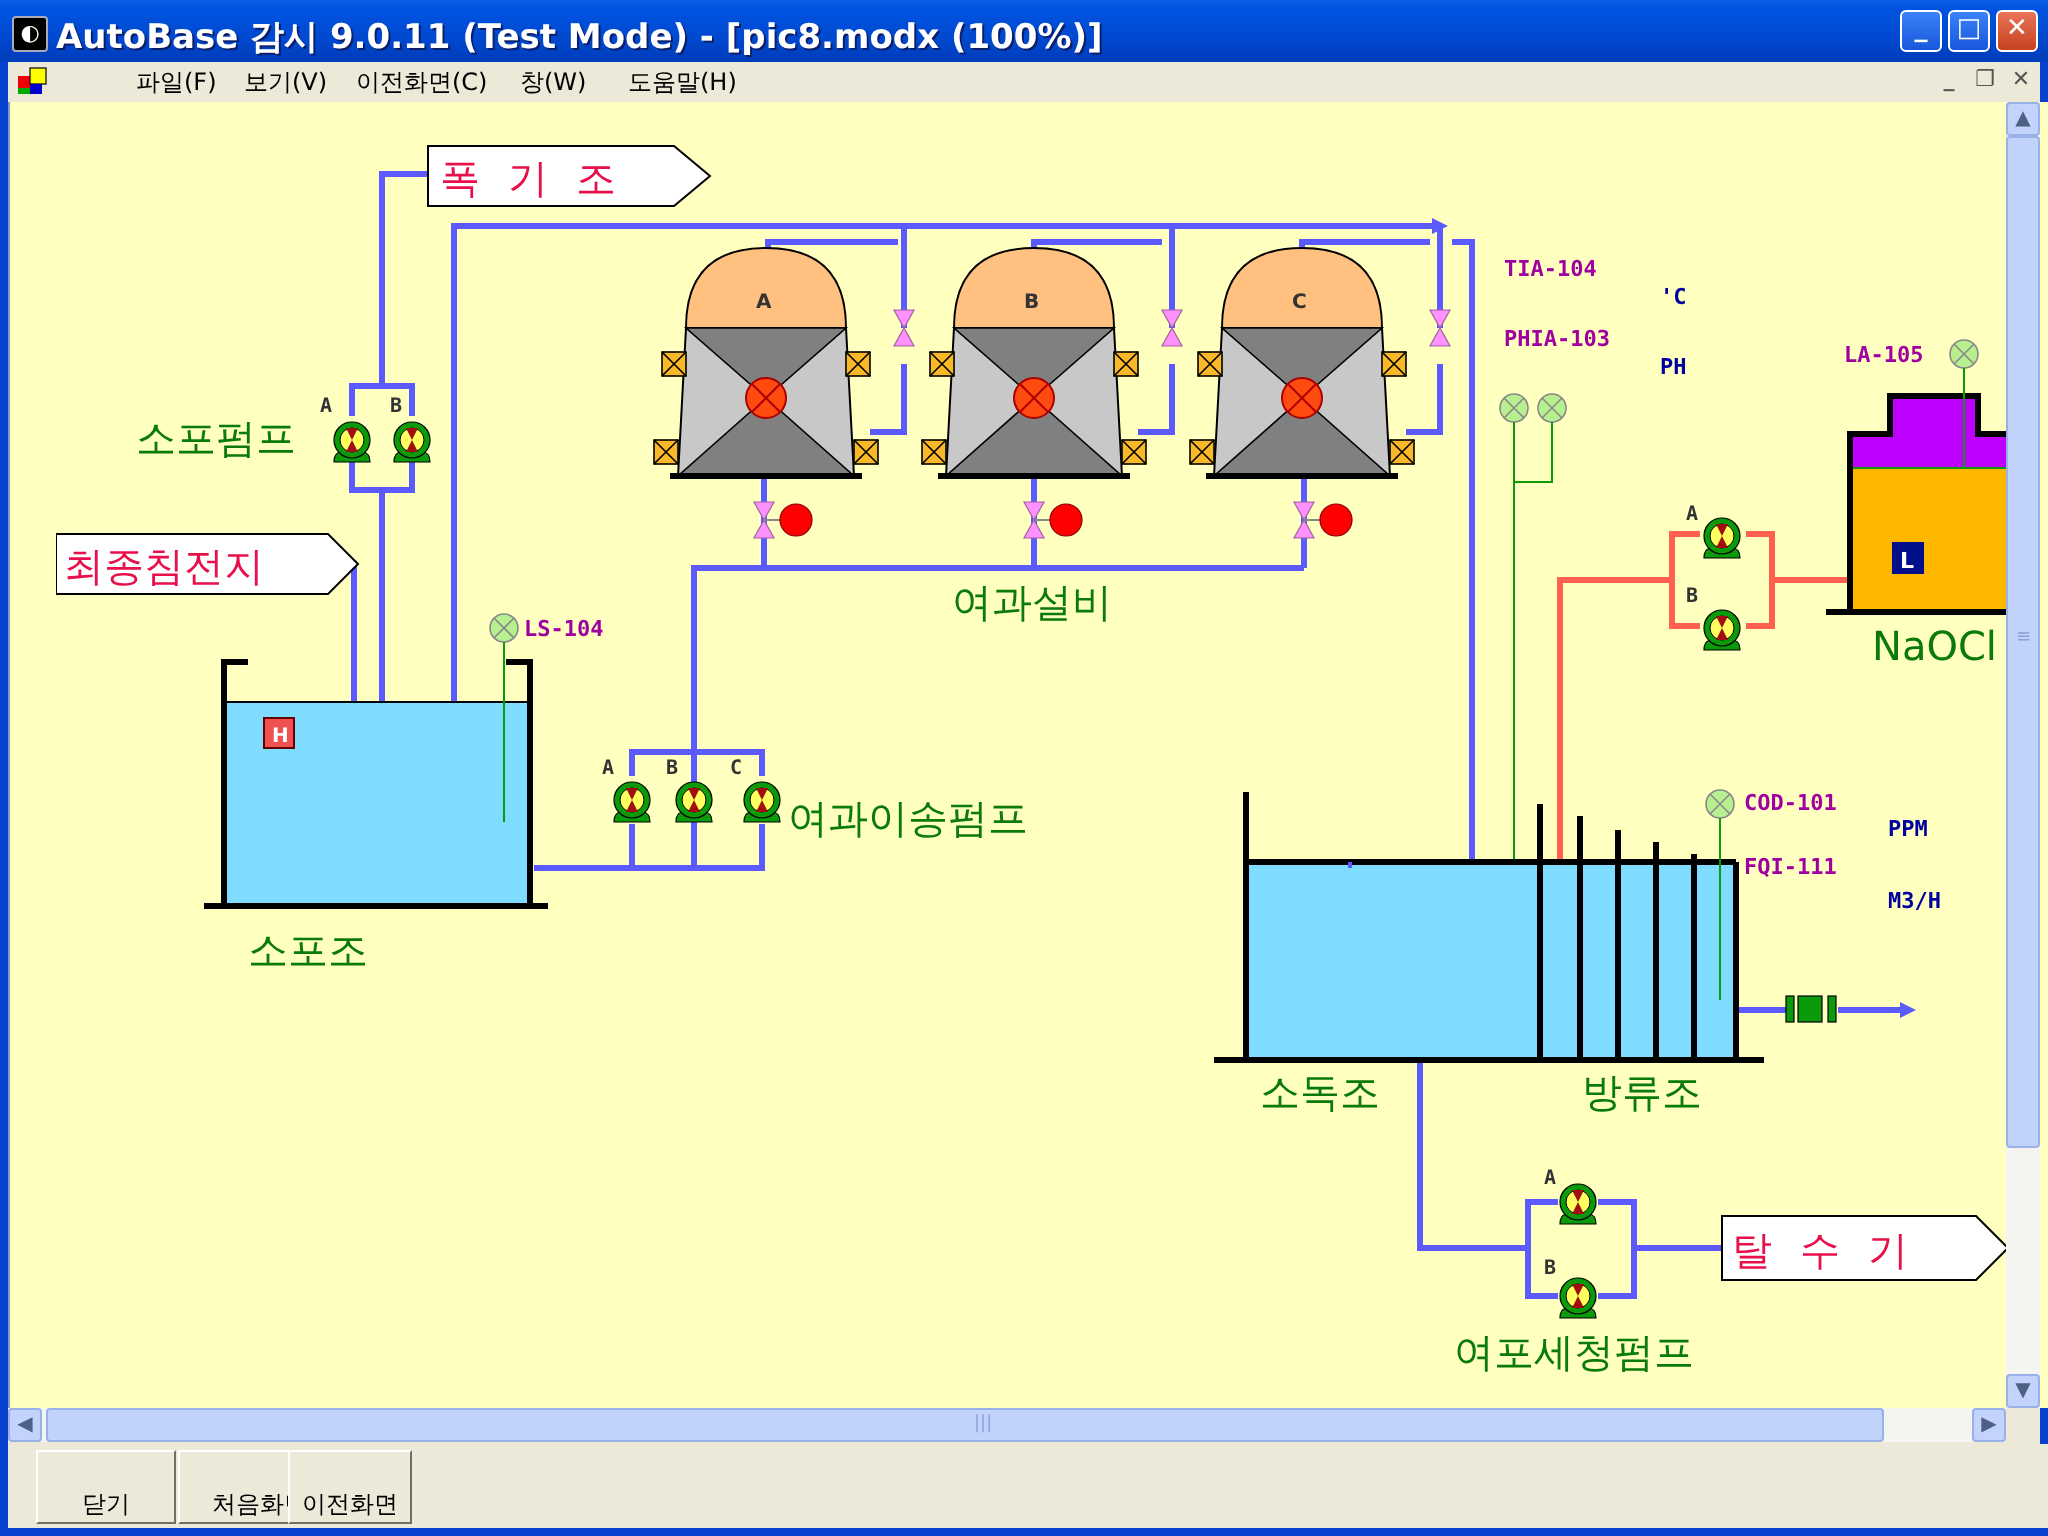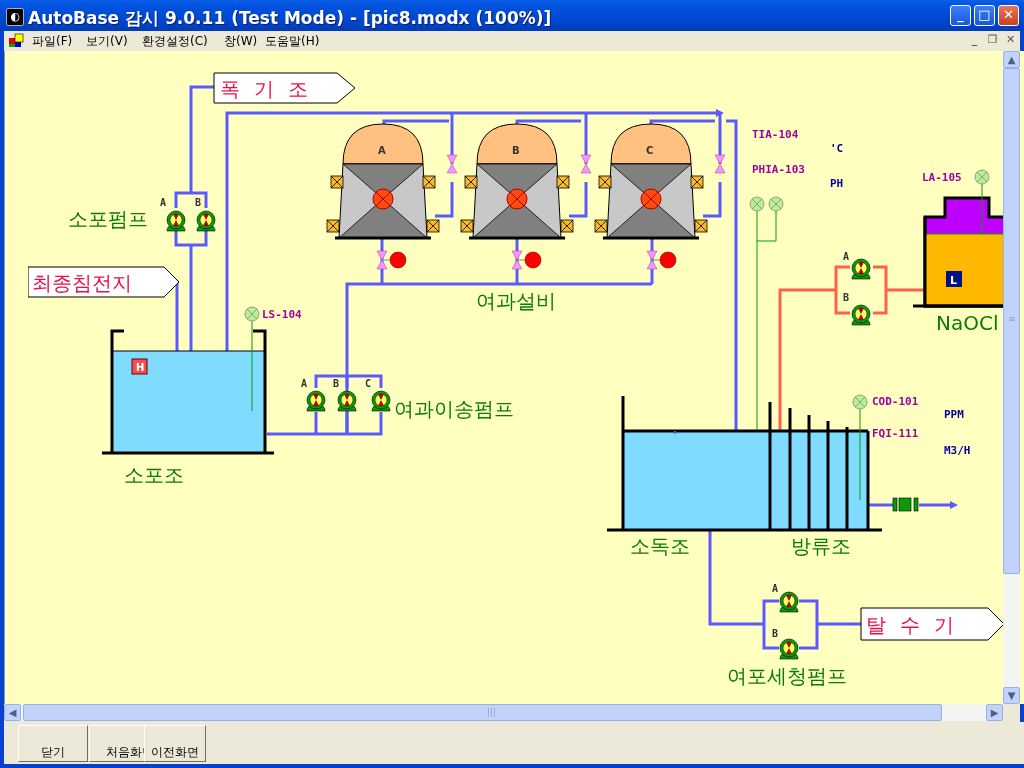--- a/index.html
+++ b/index.html
@@ -3,21 +3,21 @@
 <meta charset="utf-8">
 <style>
   html,body{margin:0;padding:0;width:1024px;height:768px;overflow:hidden;background:#0a246a;font-family:"DejaVu Sans",sans-serif;}
   .window{position:absolute;left:0;top:0;width:1024px;height:768px;background:#ece9d8;}
   .titlebar{position:absolute;left:0;top:0;width:1024px;height:31px;background:linear-gradient(#0a5fe8,#0053e0 15%,#0049d0 60%,#003cba);}
   .app-icon{position:absolute;left:6px;top:8px;width:16px;height:16px;background:#000;border:1px solid #aab;border-radius:2px;color:#fff;font-size:11px;line-height:16px;text-align:center;}
   .title-text{position:absolute;left:28px;top:7px;color:#fff;font-weight:bold;font-size:17px;font-family:"DejaVu Sans",sans-serif;text-shadow:1px 1px 0 #0a1e6a;white-space:nowrap;}
   .wbtn{position:absolute;top:5px;width:21px;height:21px;border:1px solid #fff;border-radius:3px;box-sizing:border-box;background:linear-gradient(#3b82f7,#1857dc);color:#fff;font-weight:bold;font-size:13px;text-align:center;line-height:18px;}
   .wbtn.close{background:linear-gradient(#e8755a,#c8411f);}
   .menubar{position:absolute;left:4px;top:31px;width:1016px;height:20px;background:#ece9d8;border-bottom:1px solid #c8c5b4;}
-  .menu-item{position:absolute;top:2px;font-size:12px;color:#000;white-space:nowrap;}
+  .menu-item{position:absolute;top:2px;font-size:12px;color:#000;white-space:nowrap;margin-left:36px;}
   .mdi-icon{position:absolute;left:4px;top:2px;width:16px;height:16px;}
   .mdi-btn{position:absolute;top:1px;width:17px;height:16px;font-size:11px;color:#555;text-align:center;line-height:16px;font-weight:bold;}
   .canvas{position:absolute;left:4px;top:51px;width:999px;height:653px;background:#ffffbf;overflow:hidden;border-left:1px solid #7f9db9;padding-left:23px;}
   .vscroll{position:absolute;left:1003px;top:51px;width:17px;height:653px;background:#f4f4f0;}
   .hscroll{position:absolute;left:4px;top:704px;width:999px;height:17px;background:#f4f4f0;}
   .sbtn{position:absolute;width:17px;height:17px;box-sizing:border-box;background:#c3d3fd;border:1px solid #98b1e7;border-radius:2px;color:#4d6185;font-size:10px;text-align:center;line-height:15px;}
   .thumb{position:absolute;background:#c1d3fb;border:1px solid #98b1e7;border-radius:2px;box-sizing:border-box;}
   .grip{color:#8ca2d5;font-size:9px;position:absolute;}
   .footer{position:absolute;left:4px;top:722px;width:1016px;height:42px;background:#ece9d8;margin-left:12px;}
   .fbtn{position:absolute;top:3px;height:37px;box-sizing:border-box;border:1px solid #fff;border-right:1px solid #716f64;border-bottom:1px solid #716f64;background:#ece9d8;font-size:12px;text-align:center;padding-top:18px;color:#000;}
@@ -47,23 +47,23 @@
 
   <div class="menubar">
     <svg class="mdi-icon" viewBox="0 0 16 16">
       <rect x="1" y="5" width="6" height="6" fill="#e00"></rect>
         <rect x="7" y="1" width="8" height="8" fill="#ff0" stroke="#000" stroke-width="0.6"></rect>
         <rect x="7" y="9" width="6" height="5" fill="#00c"></rect>
         <rect x="1" y="11" width="6" height="3" fill="#0a0"></rect>
     </svg>
     <span class="menu-item" style="left:28px">파일(F)</span>
     <span class="menu-item" style="left:82px">보기(V)</span>
-    <span class="menu-item" style="left:138px">환경설정(C)</span>
+    <span class="menu-item" style="left:138px">이전화면(C)</span>
     <span class="menu-item" style="left:220px">창(W)</span>
-    <span class="menu-item" style="left:261px">도움말(H)</span>
+    <span class="menu-item" style="left:274px">도움말(H)</span>
     <span class="mdi-btn" style="left:962px">_</span>
     <span class="mdi-btn" style="left:980px">❐</span>
     <span class="mdi-btn" style="left:998px">✕</span>
   </div>
 
   <div class="canvas">
     <svg id="diagram" width="999" height="653" viewBox="4 51 999 653">
       <defs>
         <marker id="arrB" markerWidth="8" markerHeight="8" refX="4" refY="4" orient="auto" markerUnits="userSpaceOnUse">
           <path d="M0,0 L8,4 L0,8 Z" fill="#5a5aff"></path>

